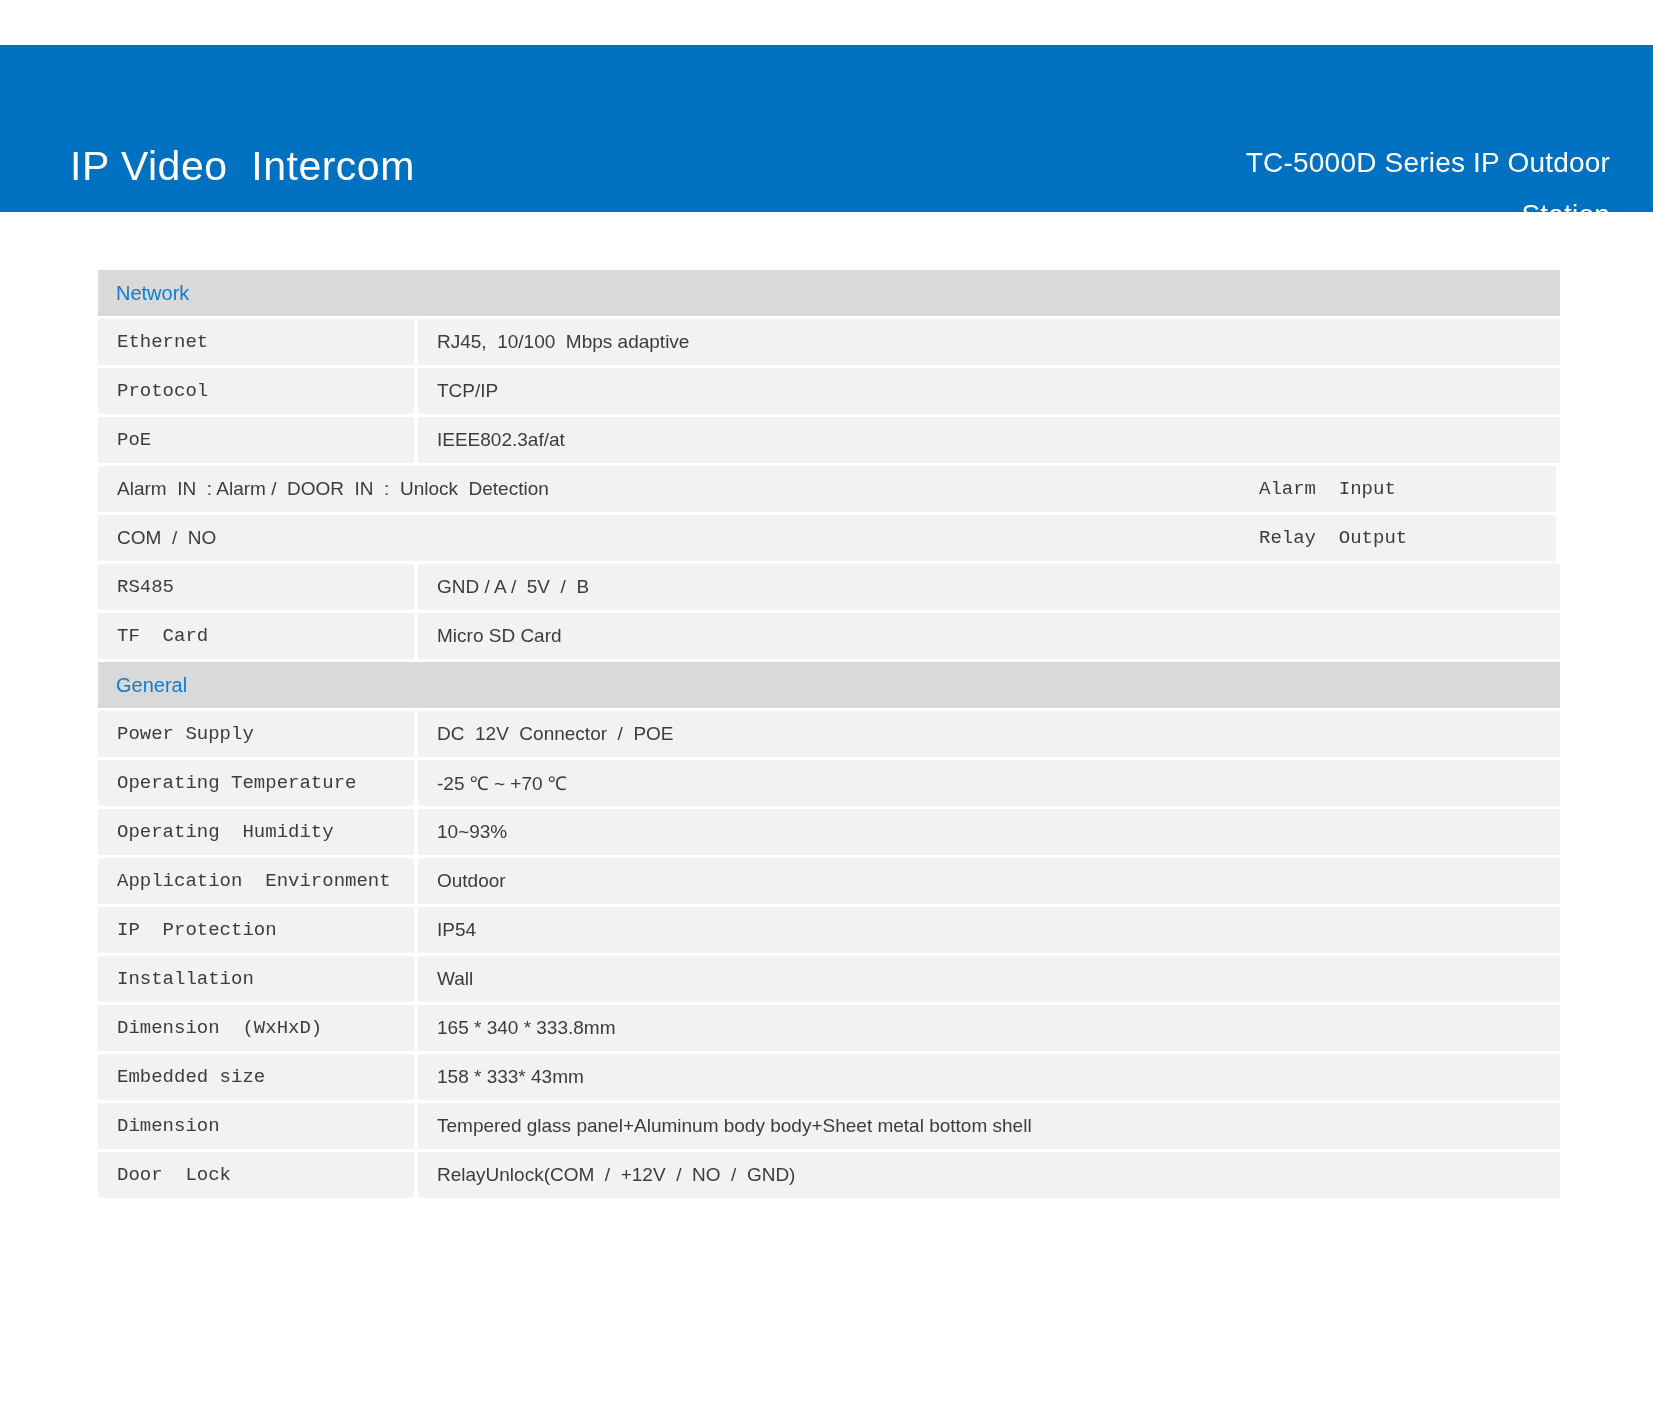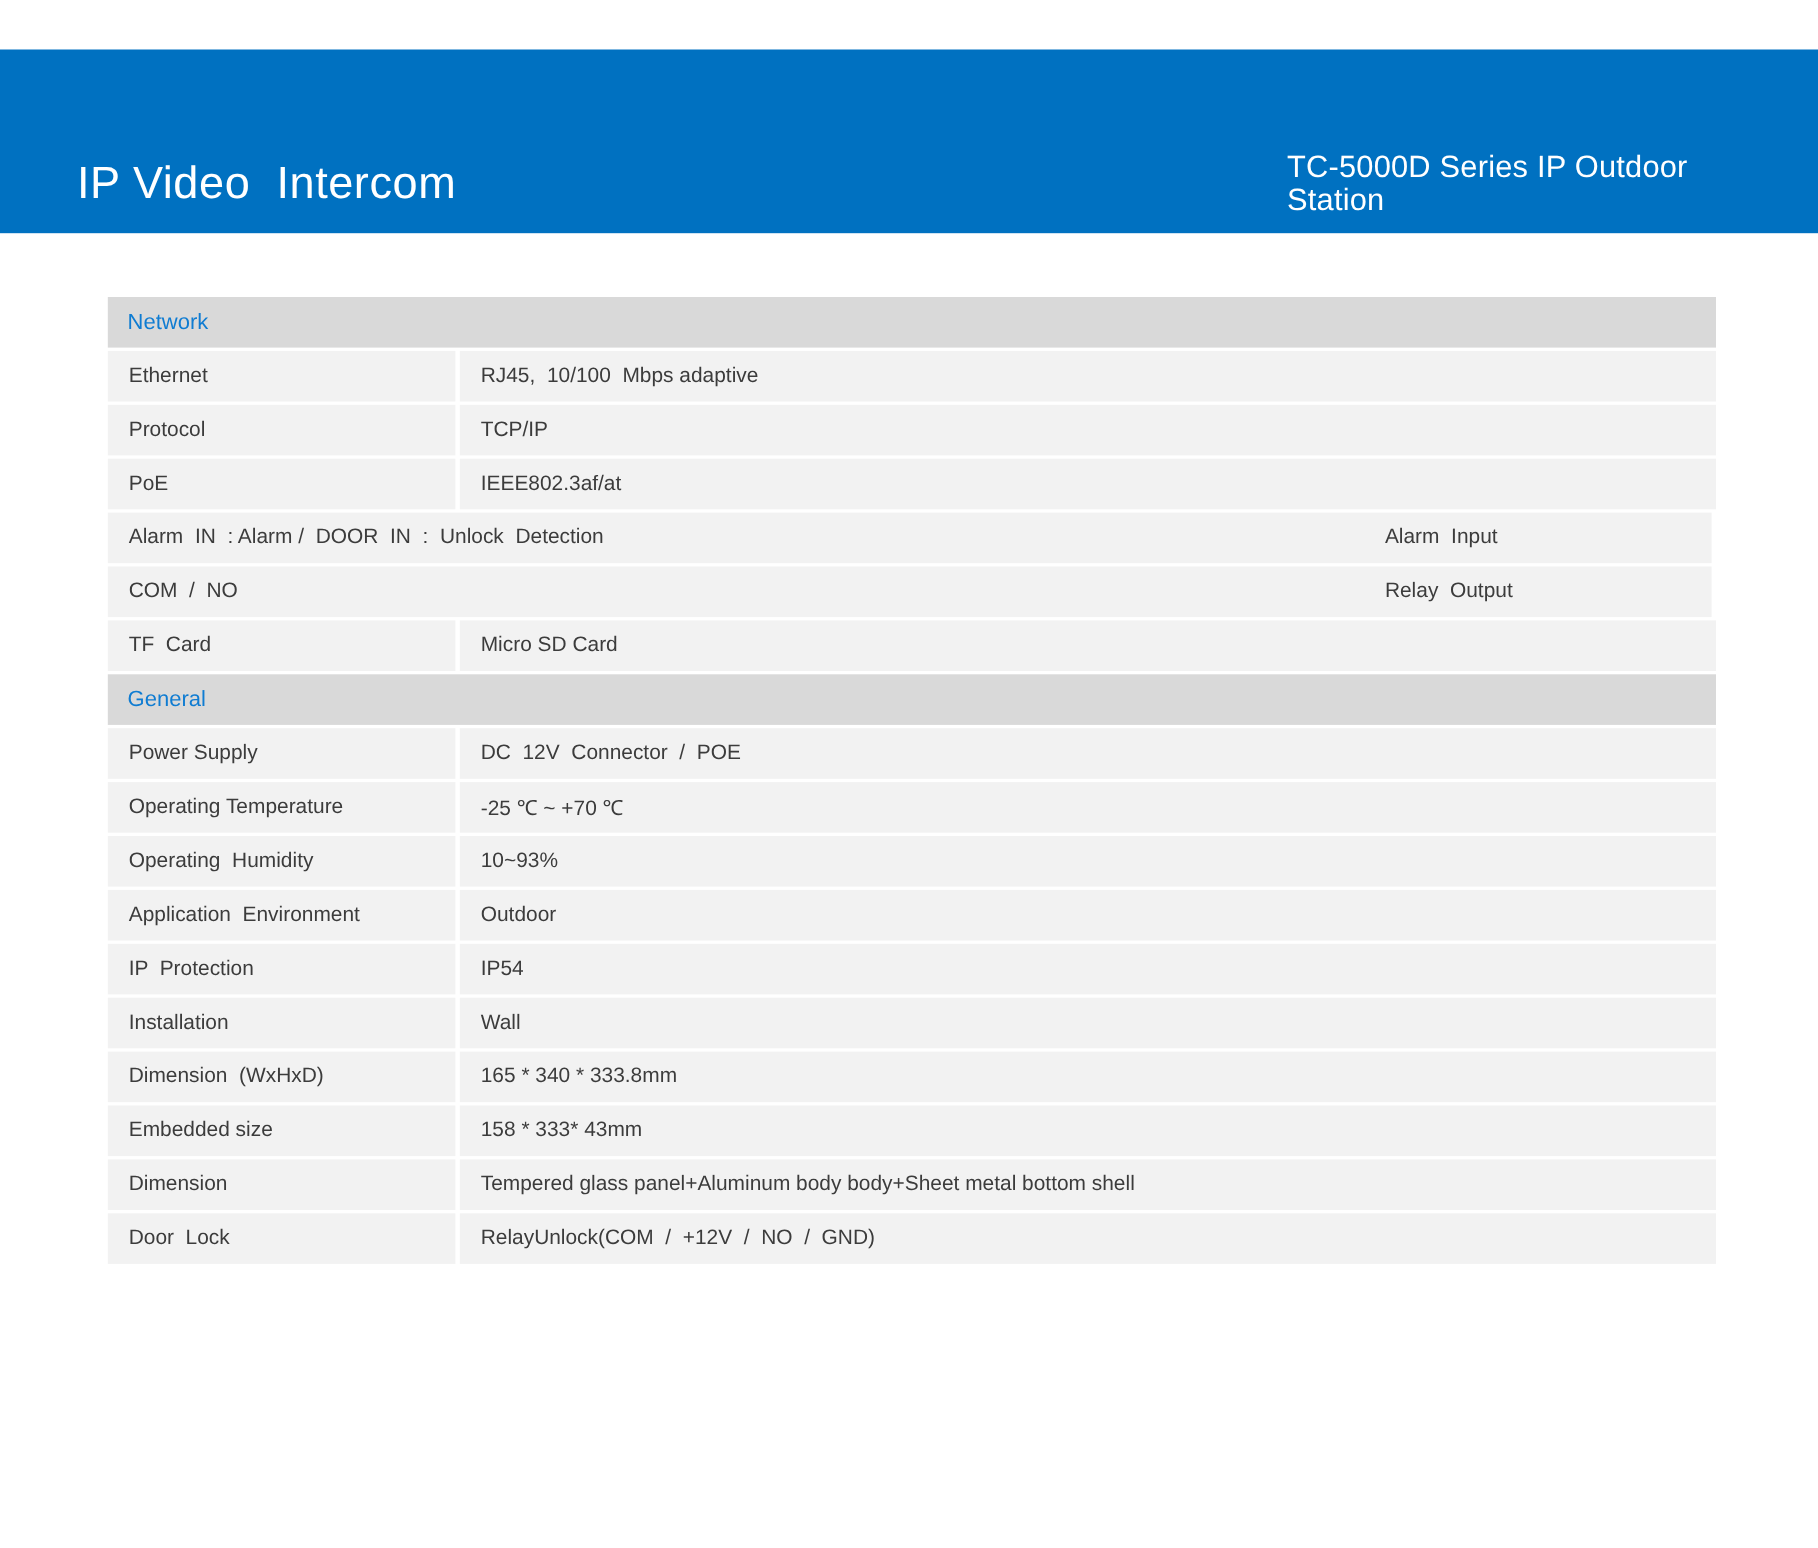--- a/index.html
+++ b/index.html
@@ -24,38 +24,38 @@
     position:absolute;left:0;top:45px;width:1653px;height:167px;
     background:var(--banner-bg);color:var(--banner-text);
   }
   .title-left{
     position:absolute;left:70px;top:101px;
     font-size:41px;line-height:1;font-weight:400;
     white-space:pre-wrap;letter-spacing:0.5px;
   }
   .title-right{
     position:absolute;left:1170px;top:92px;width:440px;
-    font-size:28px;line-height:30px;font-weight:400;
-    white-space:pre-line;letter-spacing:0.2px;
+    font-size:28px;line-height:52px;font-weight:400;
+    white-space:pre-line;letter-spacing:0.2px;text-align:right;
   }
 
   
   .spec-table{position:absolute;left:98px;top:270px;width:1462px;}
   .section-header{
     height:46px;margin-bottom:3px;background:var(--section-bg);
     display:flex;align-items:center;box-sizing:border-box;padding-left:18px;
     color:var(--section-text);font-size:20px;
   }
   .spec-row{display:flex;margin-bottom:3px;}
   .cell{
     background:var(--row-bg);height:46px;box-sizing:border-box;
     display:flex;align-items:center;
     color:var(--cell-text);font-size:19px;white-space:pre-wrap;
   }
-  .cell-label{width:316px;margin-right:4px;padding-left:19px;}
+  .cell-label{width:316px;margin-right:4px;padding-left:19px;font-family:Liberation Mono, monospace;}
   .cell-value{flex:1;padding-left:19px;}
 </style>
 </head>
 <body>
 
 <div class="page">
   <header class="topbar">
     <div class="title-left">IP Video  Intercom</div>
     <div class="title-right">TC-5000D Series  IP  Outdoor
 Station</div>
@@ -77,20 +77,24 @@
         <div class="cell cell-label">PoE</div>
         <div class="cell cell-value">IEEE802.3af/at</div>
       </div>
       <div class="spec-row">
         <div class="cell cell-value">Alarm  IN  : Alarm /  DOOR  IN  :  Unlock  Detection</div>
         <div class="cell cell-label">Alarm  Input</div>
       </div>
       <div class="spec-row">
         <div class="cell cell-value">COM  /  NO</div>
         <div class="cell cell-label">Relay  Output</div>
+      </div>
+      <div class="spec-row">
+        <div class="cell cell-label">RS485</div>
+        <div class="cell cell-value">GND / A /  5V  /  B</div>
       </div>
       <div class="spec-row">
         <div class="cell cell-label">TF  Card</div>
         <div class="cell cell-value">Micro SD Card</div>
       </div>
       <div class="section-header">
         <span>General</span>
       </div>
       <div class="spec-row">
         <div class="cell cell-label">Power Supply</div>

